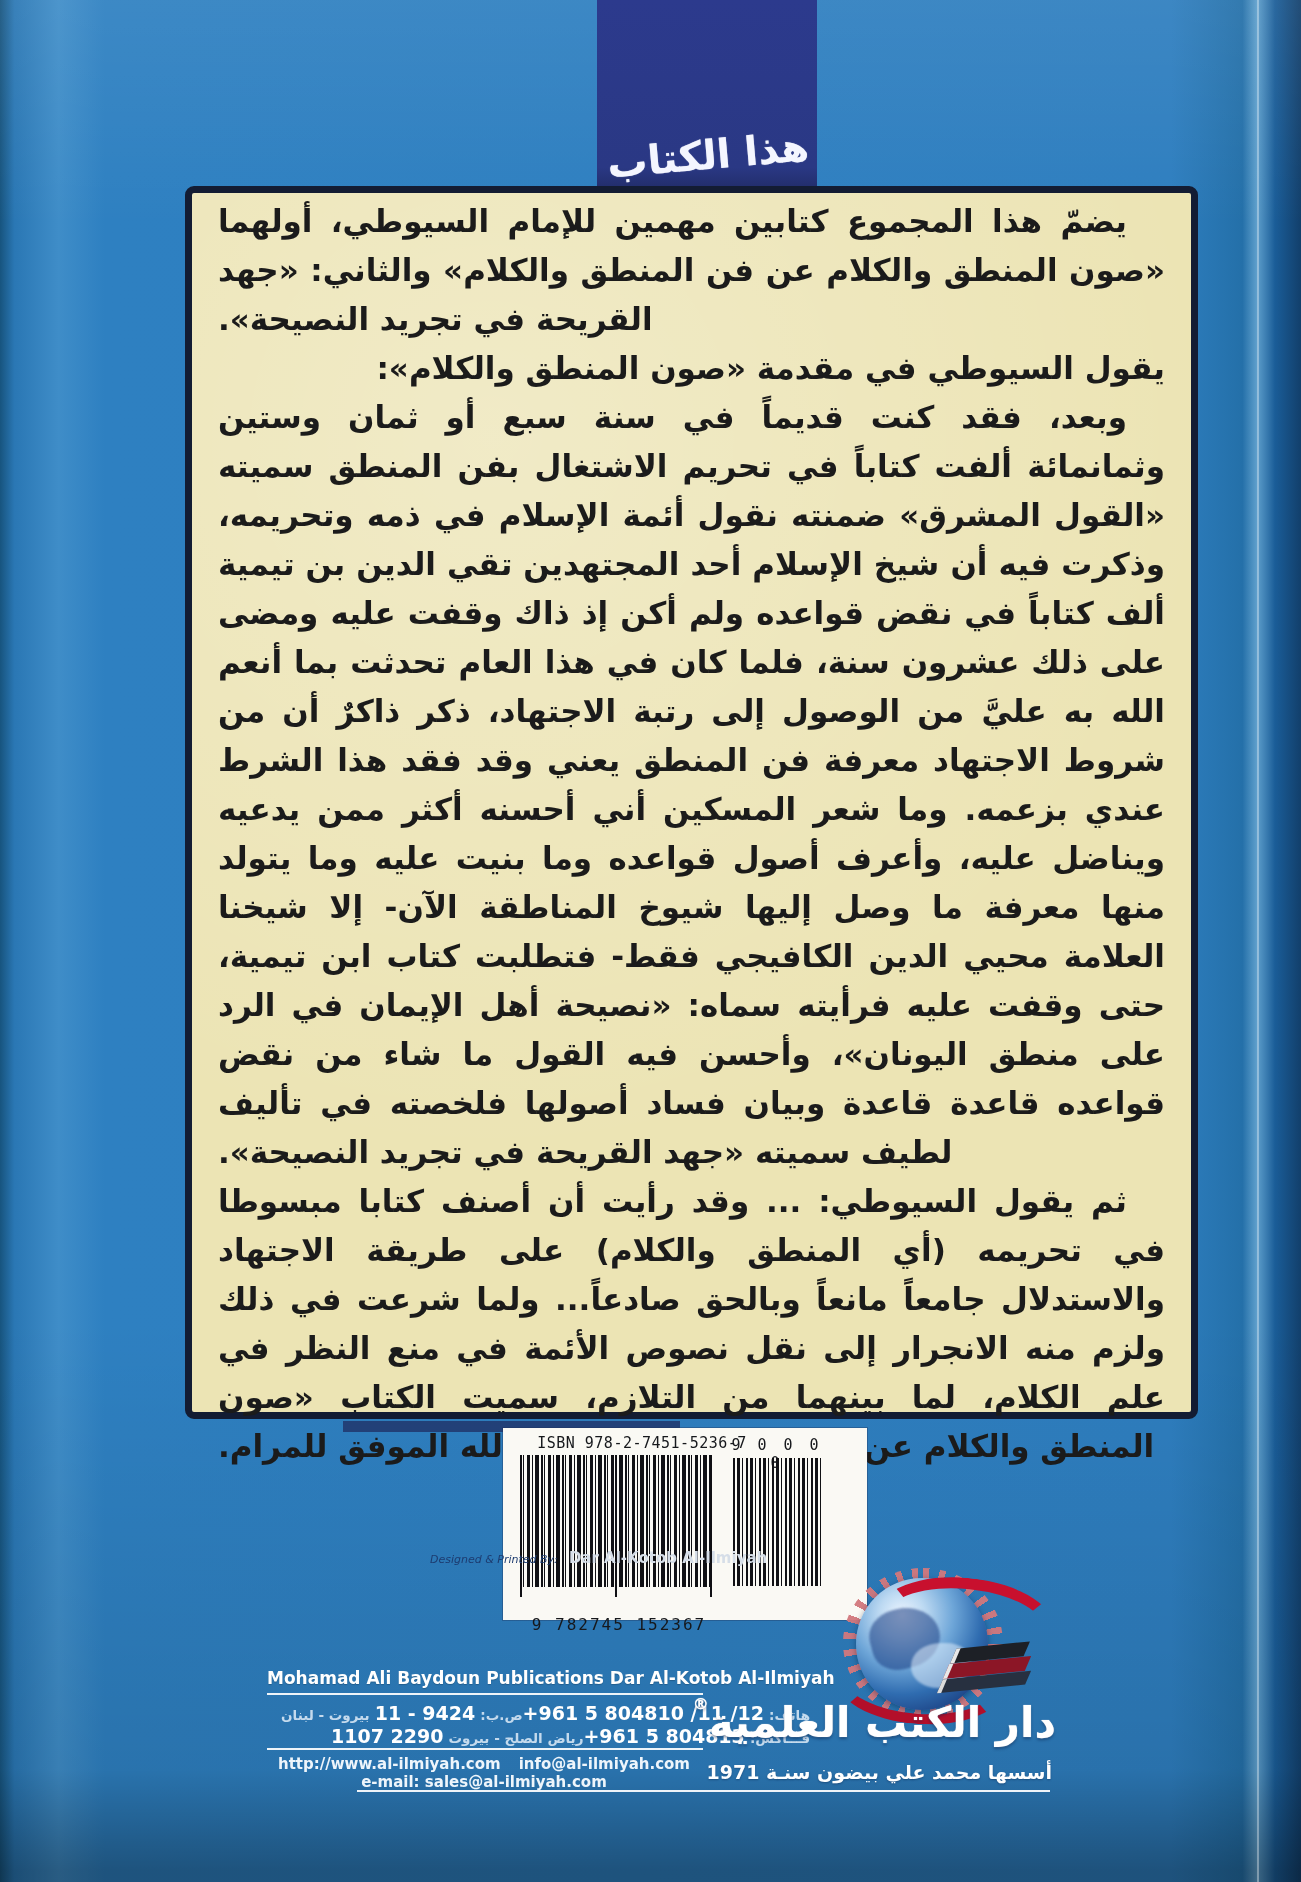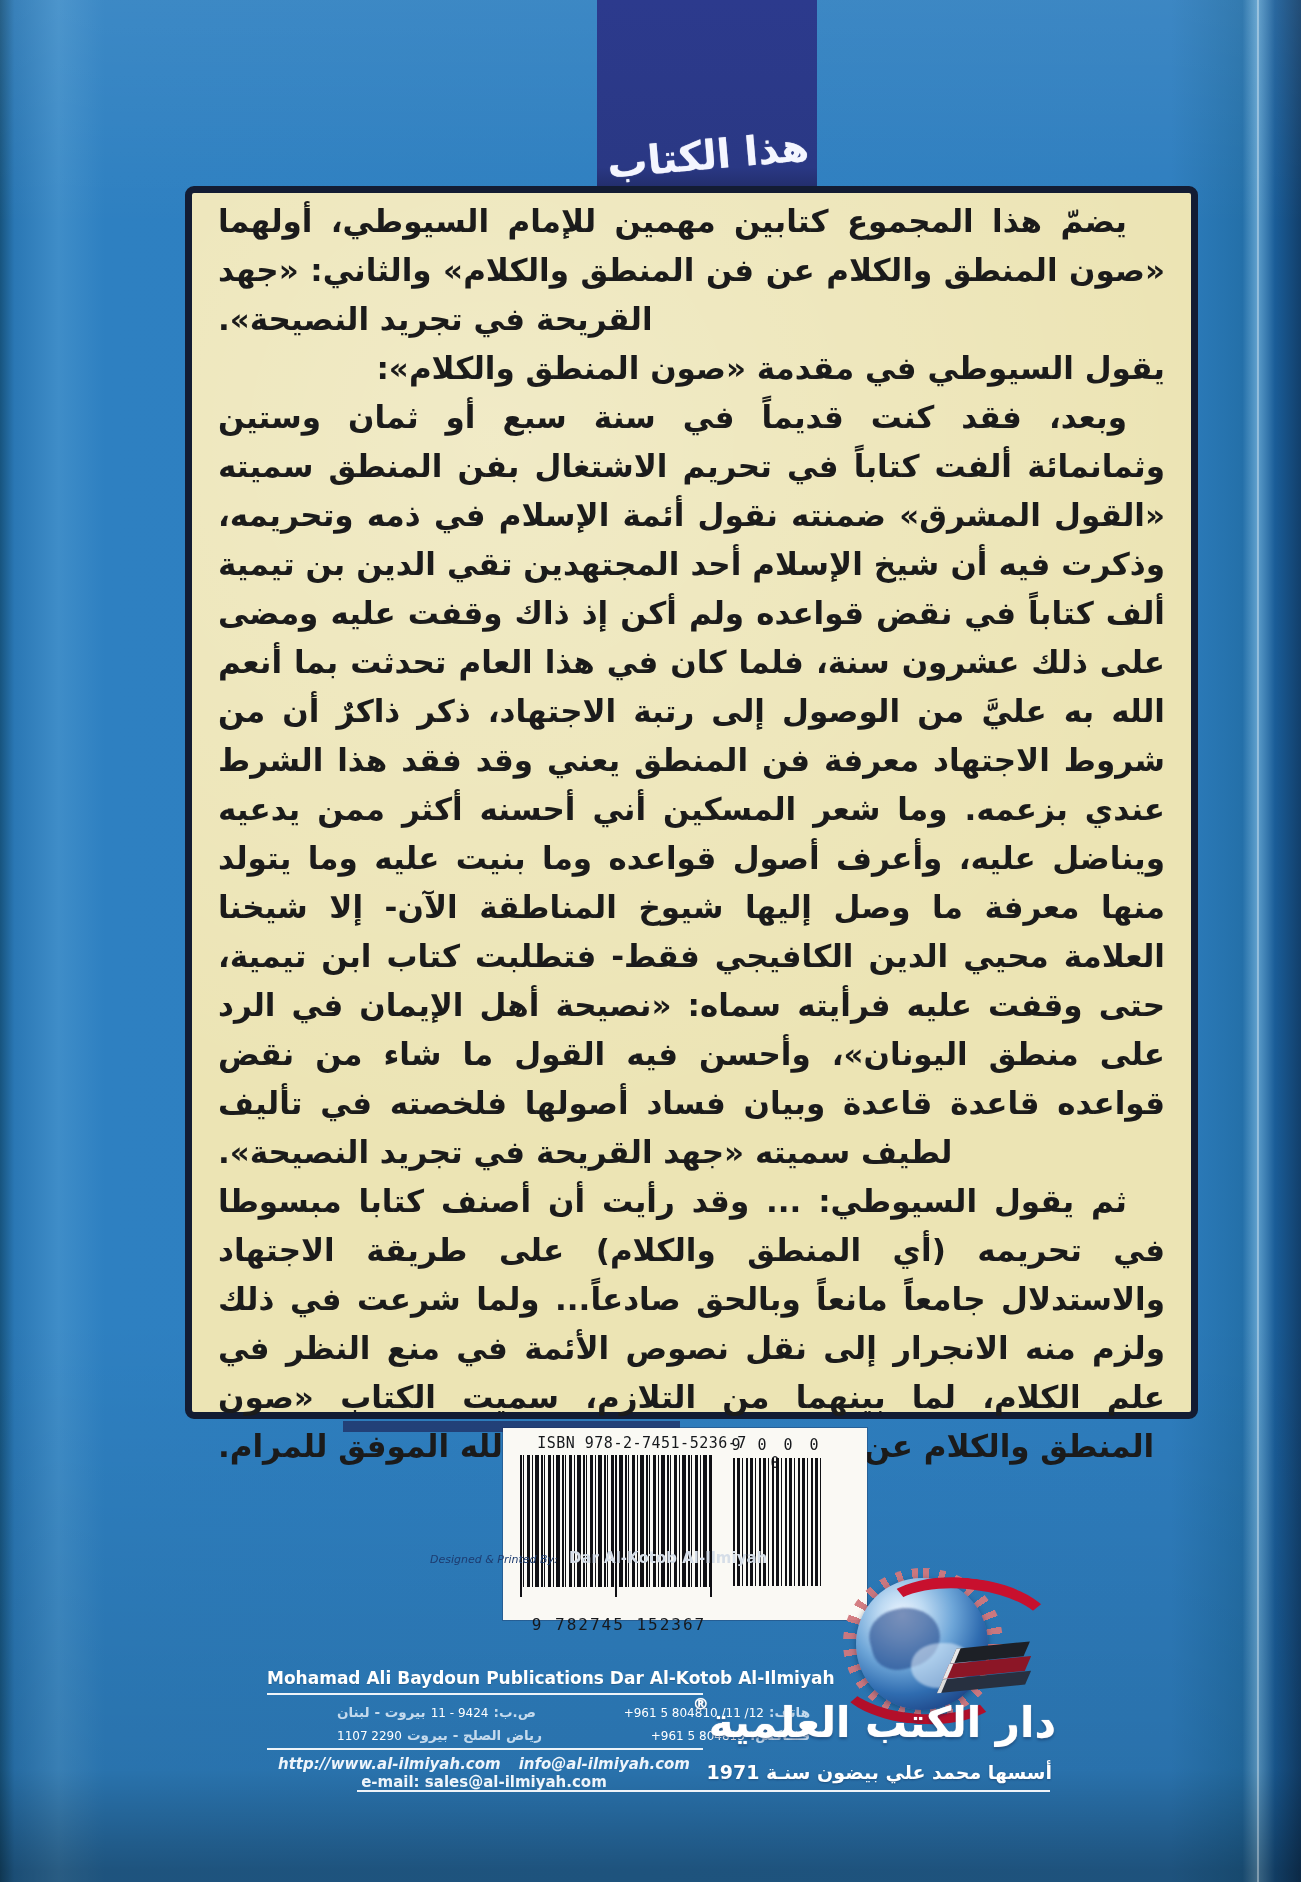--- a/index.html
+++ b/index.html
@@ -56,22 +56,22 @@
   .designed .val{font-size:15px;font-weight:bold;color:#d6dee8;padding-left:6px;}
   .pub-line{position:absolute;left:267px;top:1668px;width:436px;color:#fff;font-weight:bold;font-size:17px;white-space:nowrap;text-shadow:0 1px 1px rgba(0,0,0,.2);}
   .rule{position:absolute;height:2px;background:rgba(255,255,255,.92);}
   .rule1{left:267px;top:1693px;width:436px;}
   .rule2{left:267px;top:1748px;width:436px;}
   .rule3{left:357px;top:1790px;width:693px;}
   .contact{position:absolute;left:337px;top:1702px;width:473px;direction:rtl;}
   .c-row{display:flex;justify-content:space-between;align-items:baseline;height:23px;}
   .c-cell{white-space:nowrap;}
   .c-lbl{color:rgba(235,244,252,.8);font-size:13.5px;font-weight:bold;}
-  .c-num{color:#ffffff;font-size:12px;font-weight:normal;direction:ltr;unicode-bidi:isolate;letter-spacing:.5px;}
-  .web-line{position:absolute;left:278px;top:1755px;width:412px;display:flex;justify-content:space-between;color:#eef5fb;font-weight:bold;font-size:15px;font-style:italic;}
+  .c-num{color:#ffffff;font-size:19px;font-weight:bold;direction:ltr;unicode-bidi:isolate;letter-spacing:.5px;}
+  .web-line{position:absolute;left:278px;top:1755px;width:412px;display:flex;justify-content:space-between;color:#eef5fb;font-weight:bold;font-size:15px;}
   .email-line{position:absolute;left:278px;top:1773px;width:412px;text-align:center;color:#eef5fb;font-weight:bold;font-size:15px;}
   
   .gear{position:absolute;left:843px;top:1568px;width:160px;height:150px;border-radius:50%;
     background:repeating-conic-gradient(rgba(210,120,125,.95) 0 5deg, rgba(210,120,125,0) 5deg 13deg);}
   .globe{position:absolute;left:856px;top:1578px;width:132px;height:132px;border-radius:50%;
     background:radial-gradient(circle at 35% 28%, #eef6ff 0%, #bcd9f2 18%, #6ea6d8 40%, #2f6cb0 62%, #1a3d7e 85%, #122a5c 100%);
     box-shadow:0 2px 6px rgba(0,20,50,.4);overflow:hidden;}
   .globe::before{content:"";position:absolute;left:14px;top:30px;width:70px;height:60px;border-radius:48% 60% 55% 45%;
     background:rgba(25,60,130,.55);filter:blur(1px);transform:rotate(-15deg);}
   .globe::after{content:"";position:absolute;left:55px;top:65px;width:60px;height:45px;border-radius:55% 45% 60% 50%;

